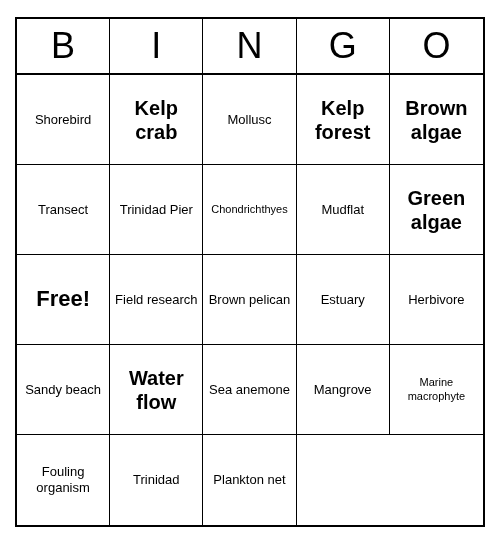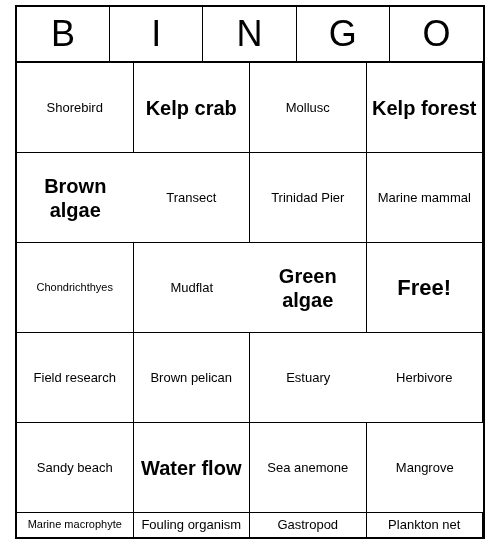--- a/index.html
+++ b/index.html
@@ -36,21 +36,21 @@
       padding: 6px 0;
       border-right: 1px solid #000;
     }
 
     .bingo-header-cell:last-child {
       border-right: none;
     }
 
     .bingo-grid {
       display: grid;
-      grid-template-columns: repeat(4, 1fr);
+      grid-template-columns: repeat(5, 1fr);
       grid-template-rows: repeat(5, 90px);
     }
 
     .bingo-cell {
       border-right: 1px solid #000;
       border-bottom: 1px solid #000;
       display: flex;
       align-items: center;
       justify-content: center;
       text-align: center;
@@ -94,31 +94,30 @@
       <div class="bingo-header-cell">O</div>
     </div>
   <div class="bingo-grid">
   <div class="bingo-cell">Shorebird</div>
       <div class="bingo-cell large-text">Kelp crab</div>
       <div class="bingo-cell">Mollusc</div>
       <div class="bingo-cell large-text">Kelp forest</div>
       <div class="bingo-cell large-text">Brown algae</div>
       <div class="bingo-cell">Transect</div>
       <div class="bingo-cell">Trinidad Pier</div>
-      <div class="bingo-cell">Marine mammal</div>
       <div class="bingo-cell small-text">Chondrichthyes</div>
       <div class="bingo-cell">Mudflat</div>
       <div class="bingo-cell large-text">Green algae</div>
       <div class="bingo-cell free">Free!</div>
       <div class="bingo-cell">Field research</div>
       <div class="bingo-cell">Brown pelican</div>
       <div class="bingo-cell">Estuary</div>
       <div class="bingo-cell">Herbivore</div>
       <div class="bingo-cell">Sandy beach</div>
       <div class="bingo-cell large-text">Water flow</div>
       <div class="bingo-cell">Sea anemone</div>
       <div class="bingo-cell">Mangrove</div>
       <div class="bingo-cell small-text">Marine macrophyte</div>
       <div class="bingo-cell">Fouling organism</div>
-      <div class="bingo-cell">Gastropod</div>
+      <div class="bingo-cell">Trinidad</div>
       <div class="bingo-cell">Plankton net</div>
     </div>
 </div>
 
 </body></html>

